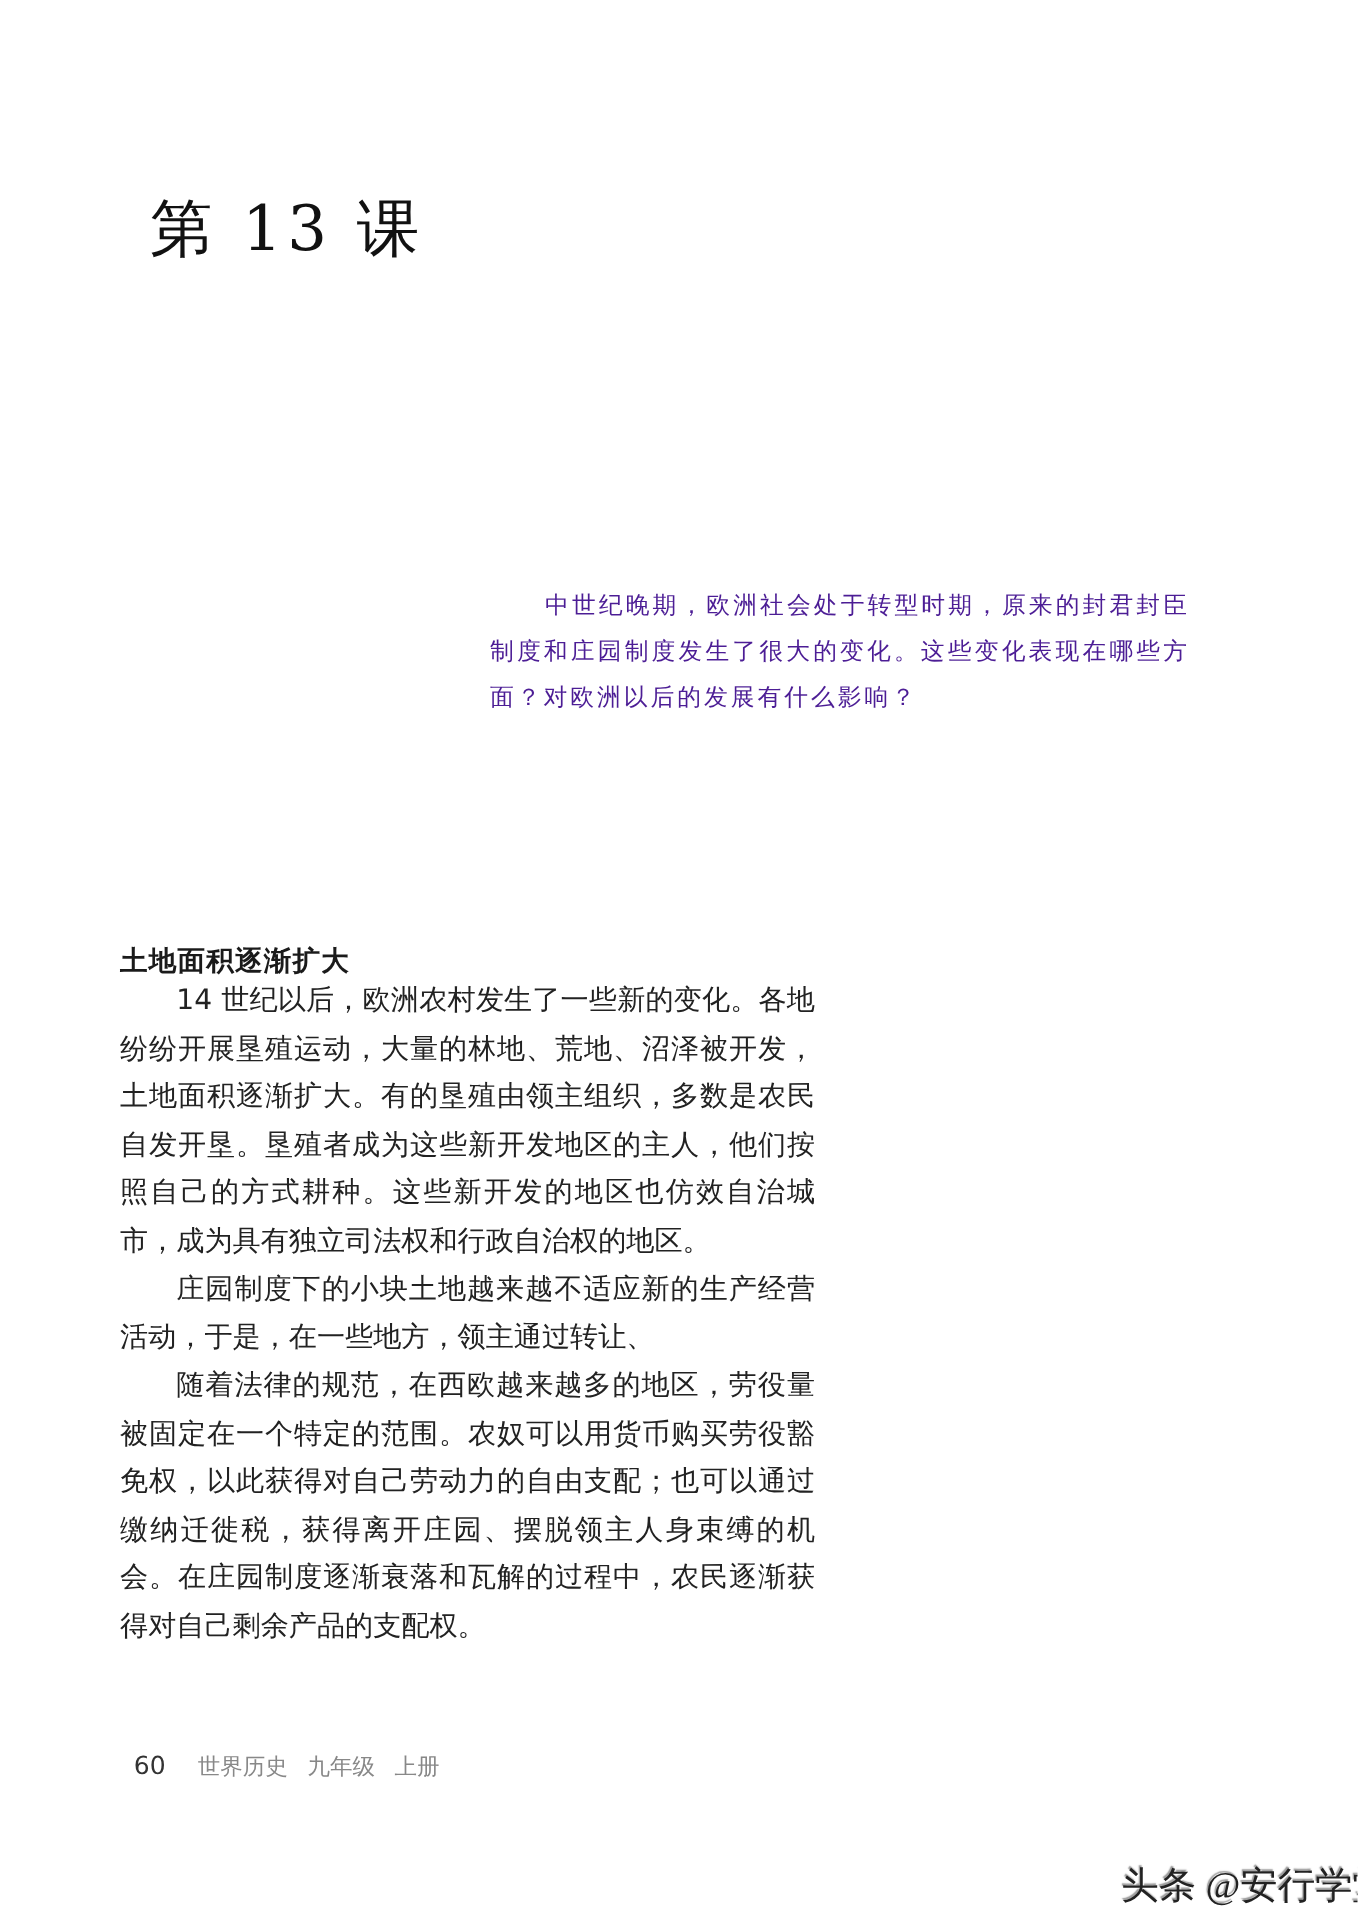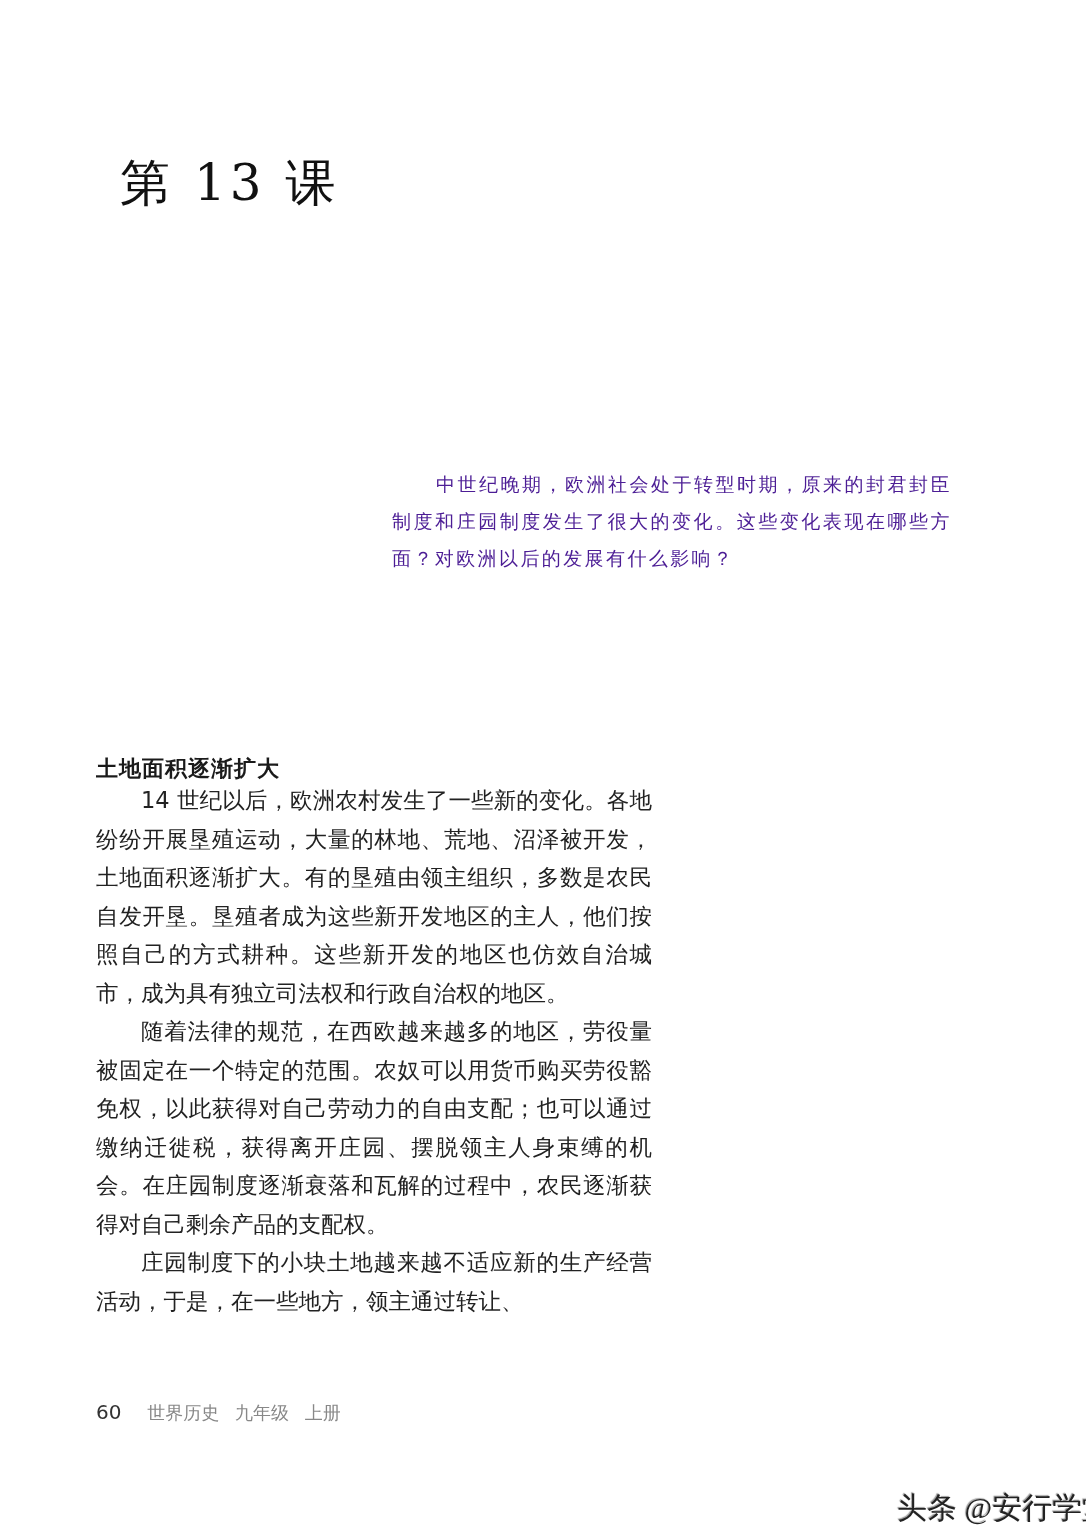--- a/index.html
+++ b/index.html
@@ -67,21 +67,21 @@
       line-height: 38.5px;
       color: #222;
       text-align: justify;
     }
     .body-text p {
       margin: 0;
       text-indent: 45px;
     }
     .footer {
       position: absolute;
-      left: 96px;
+      left: 107px;
       top: 1400px;
       font-family: "DejaVu Sans", sans-serif;
       font-size: 18px;
       color: #888;
       white-space: nowrap;
     }
     .footer .page-num {
       color: #333;
       font-size: 20px;
       margin-right: 20px;
@@ -107,22 +107,22 @@
   <h1 class="lesson-title">
     <span class="line">第 13 课</span>
   </h1>
 
   <div class="intro">中世纪晚期，欧洲社会处于转型时期，原来的封君封臣制度和庄园制度发生了很大的变化。这些变化表现在哪些方面？对欧洲以后的发展有什么影响？</div>
 
   <h2 class="section-heading">土地面积逐渐扩大</h2>
 
   <div class="body-text">
     <p>14 世纪以后，欧洲农村发生了一些新的变化。各地纷纷开展垦殖运动，大量的林地、荒地、沼泽被开发，土地面积逐渐扩大。有的垦殖由领主组织，多数是农民自发开垦。垦殖者成为这些新开发地区的主人，他们按照自己的方式耕种。这些新开发的地区也仿效自治城市，成为具有独立司法权和行政自治权的地区。</p>
+    <p>庄园制度下的小块土地越来越不适应新的生产经营活动，于是，在一些地方，领主通过转让、</p>
     <p>随着法律的规范，在西欧越来越多的地区，劳役量被固定在一个特定的范围。农奴可以用货币购买劳役豁免权，以此获得对自己劳动力的自由支配；也可以通过缴纳迁徙税，获得离开庄园、摆脱领主人身束缚的机会。在庄园制度逐渐衰落和瓦解的过程中，农民逐渐获得对自己剩余产品的支配权。</p>
-    <p>庄园制度下的小块土地越来越不适应新的生产经营活动，于是，在一些地方，领主通过转让、</p>
   </div>
 
   <div class="footer">
     <span class="page-num">60</span>
     <span class="book-title">世界历史</span>
     <span class="grade">九年级</span>
     <span class="volume">上册</span>
   </div>
 
   <div class="watermark">头条 @安行学堂</div>

